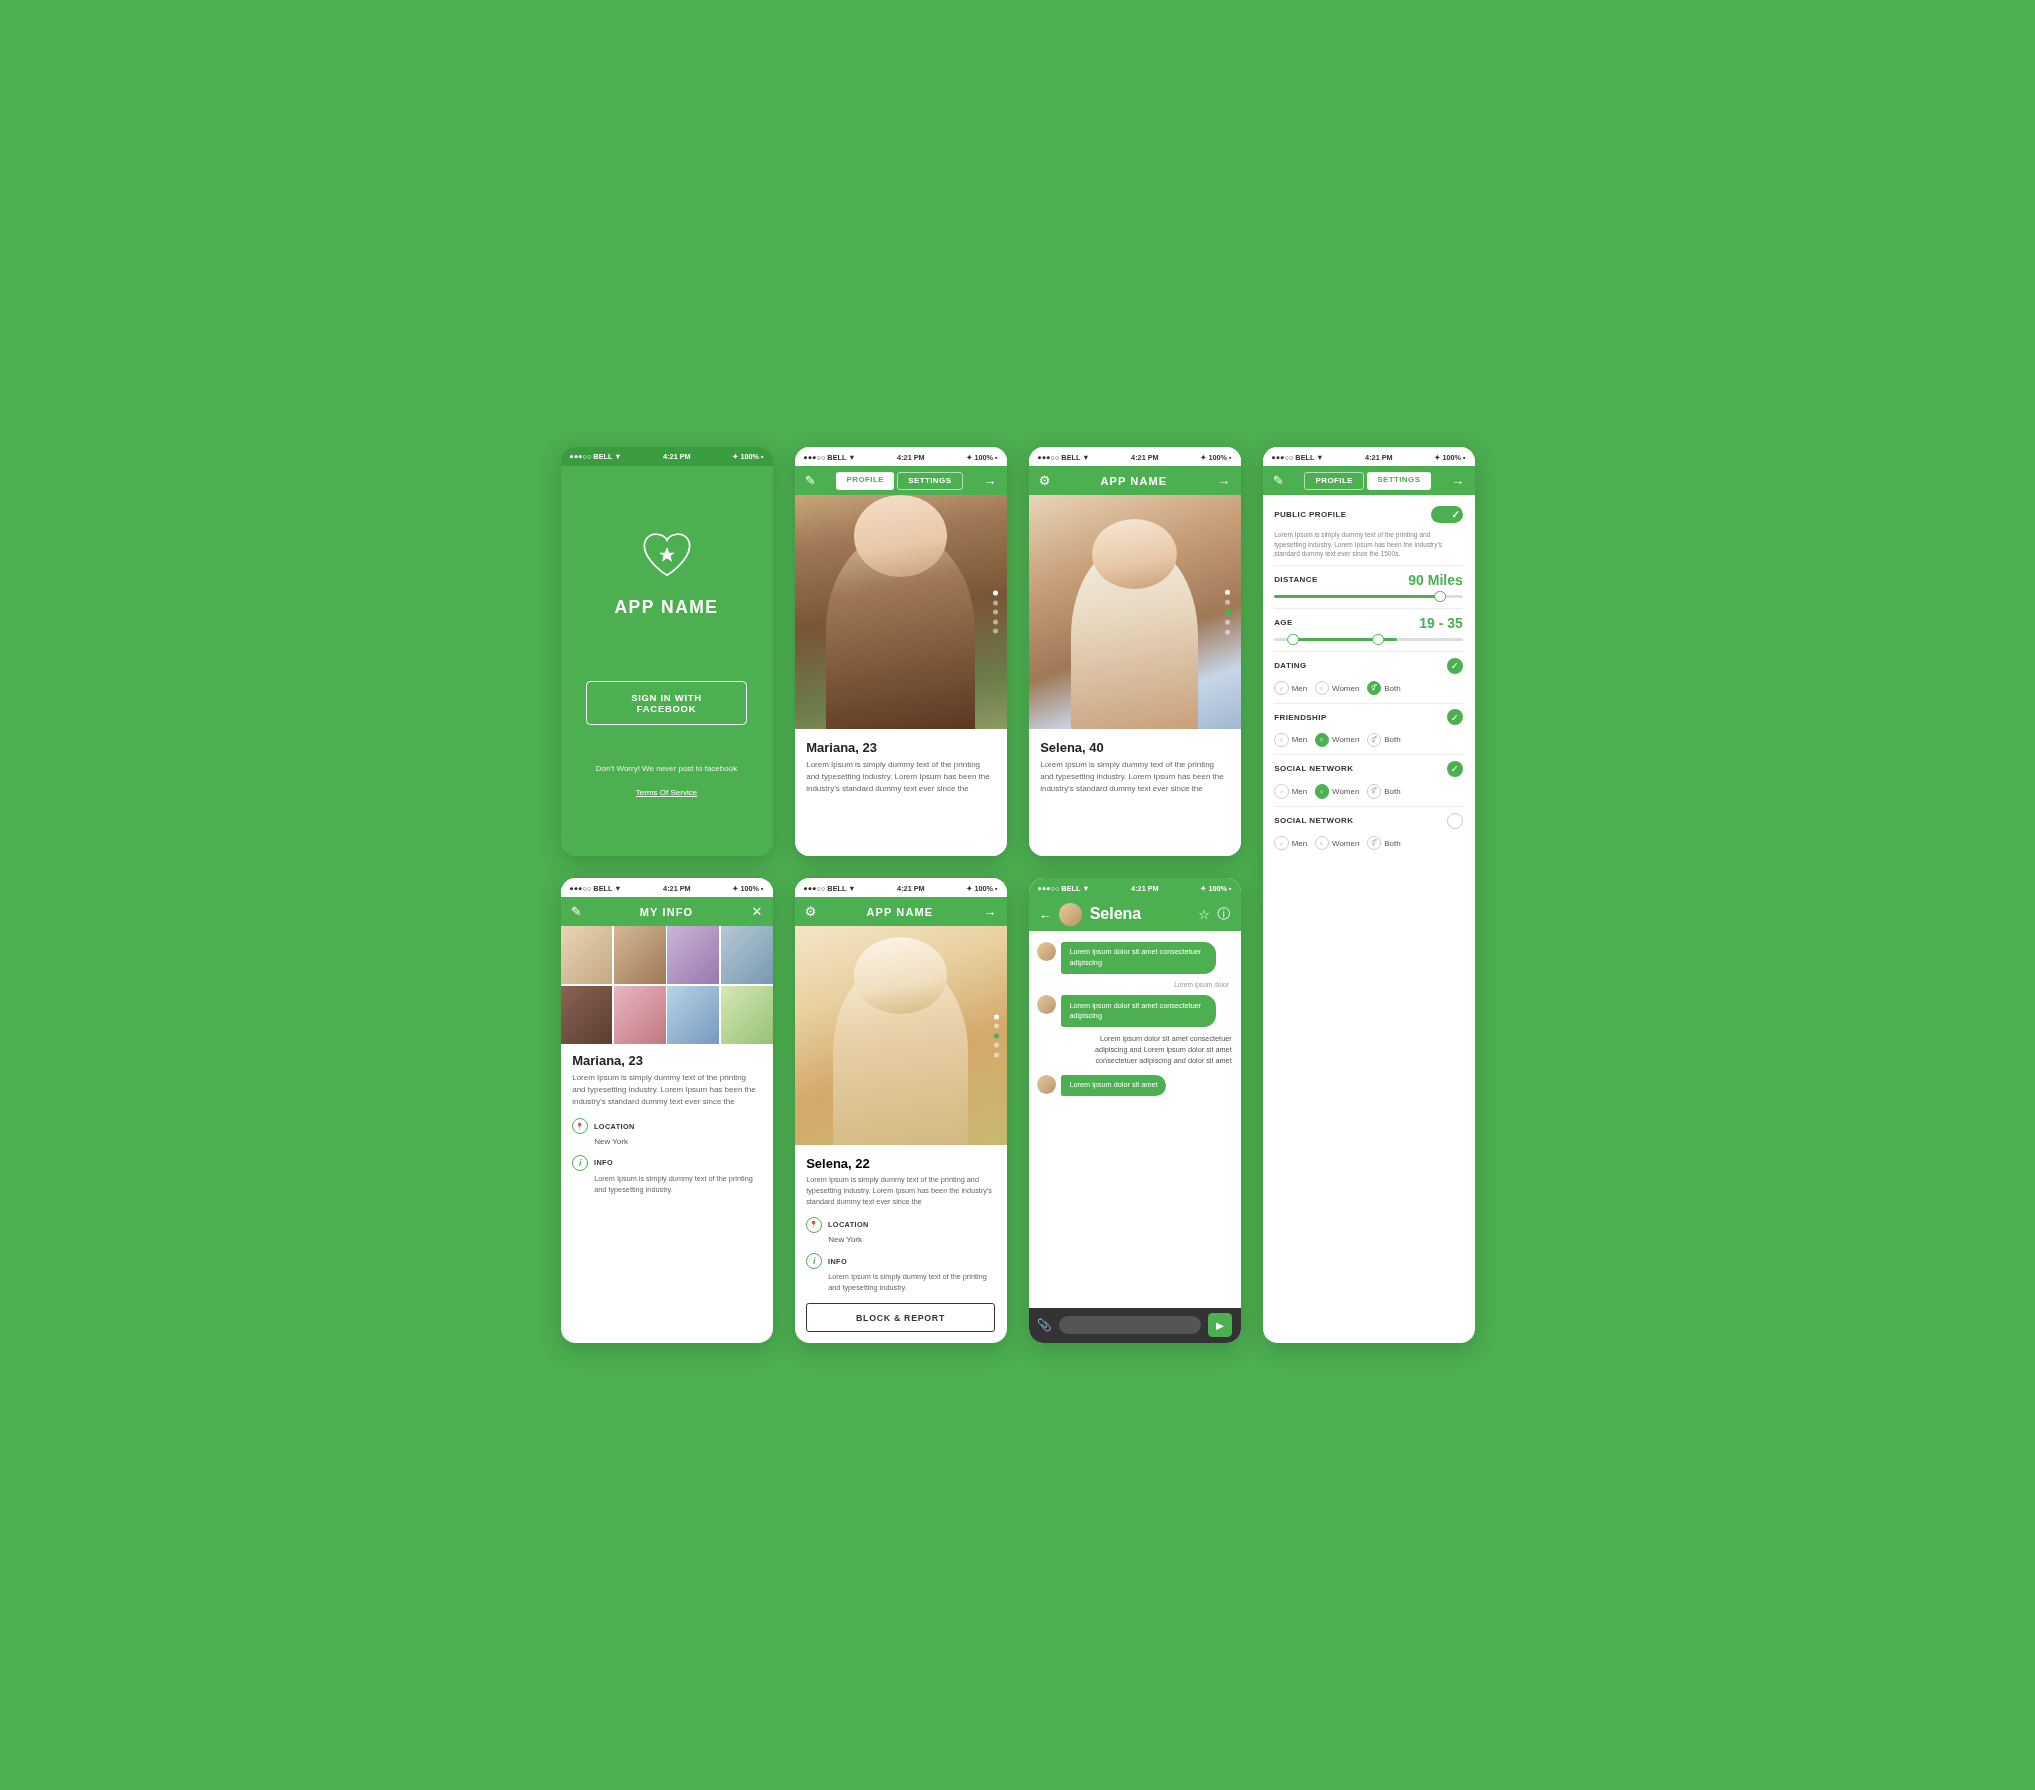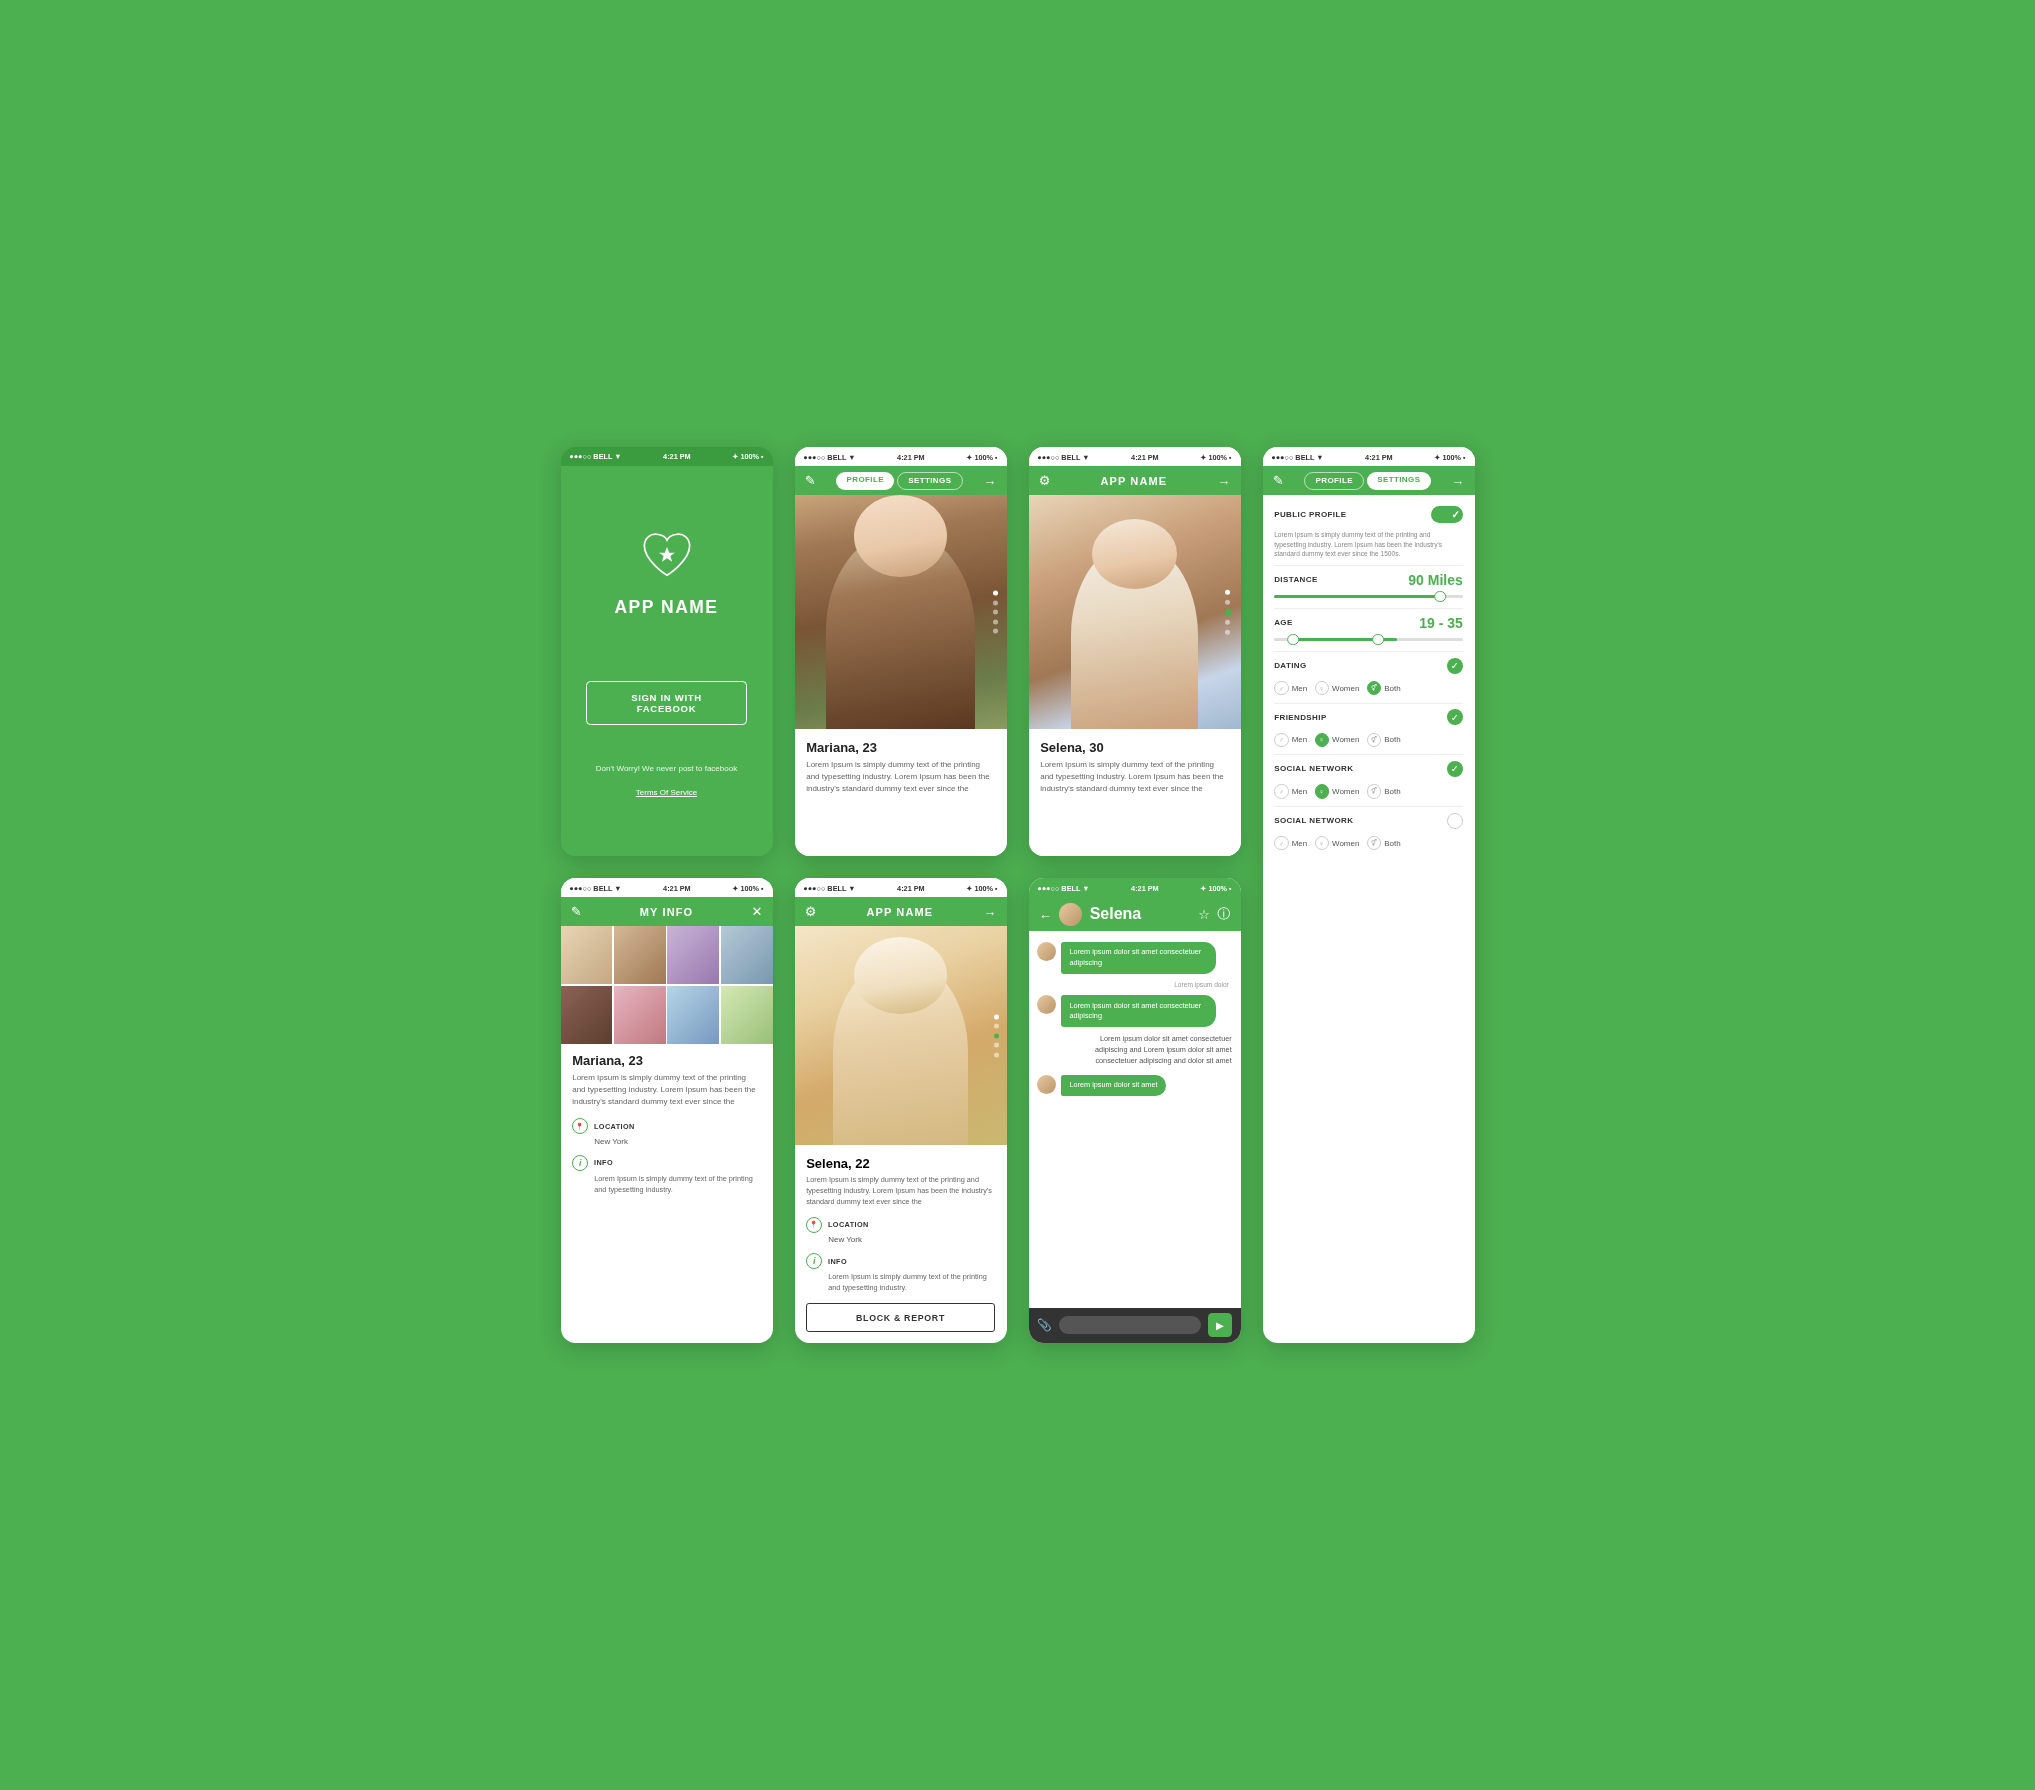--- a/index.html
+++ b/index.html
@@ -71,21 +71,21 @@
       letter-spacing: 1.1px;
       text-align: center;
       flex: 1;
     }
     .nav-tabs {
       display: flex;
       gap: 2.9px;
     }
     .nav-tab {
       padding: 3.7px 10.2px;
-      border-radius: 9px;
+      border-radius: 3px;
       font-size: 8px;
       font-weight: 700;
       cursor: pointer;
       letter-spacing: 0.4px;
     }
     .nav-tab.active {
       background: #fff;
       color: #4caf50;
     }
     .nav-tab.inactive {
@@ -644,21 +644,21 @@
         </div>
         <div class="profile-dots">
           <div class="profile-dot active"></div>
           <div class="profile-dot"></div>
           <div class="profile-dot" style="background:#4caf50;width:6.6px;height:6.6px;"></div>
           <div class="profile-dot"></div>
           <div class="profile-dot"></div>
         </div>
       </div>
       <div class="profile-info-card">
-        <div class="profile-name">Selena, 30</div>
+        <div class="profile-name">Selena, 40</div>
         <div class="profile-desc">Lorem Ipsum is simply dummy text of the printing and typesetting industry. Lorem Ipsum has been the industry's standard dummy text ever since the</div>
       </div>
     </div>
 
     <div class="phone screen-settings">
       <div class="status-bar">
         <span style="font-size:7.3px;">●●●○○ BELL ▼</span>
         <span style="font-weight:700;font-size:7.3px;">4:21 PM</span>
         <span style="font-size:7.3px;">✦ 100% ▪</span>
       </div>

